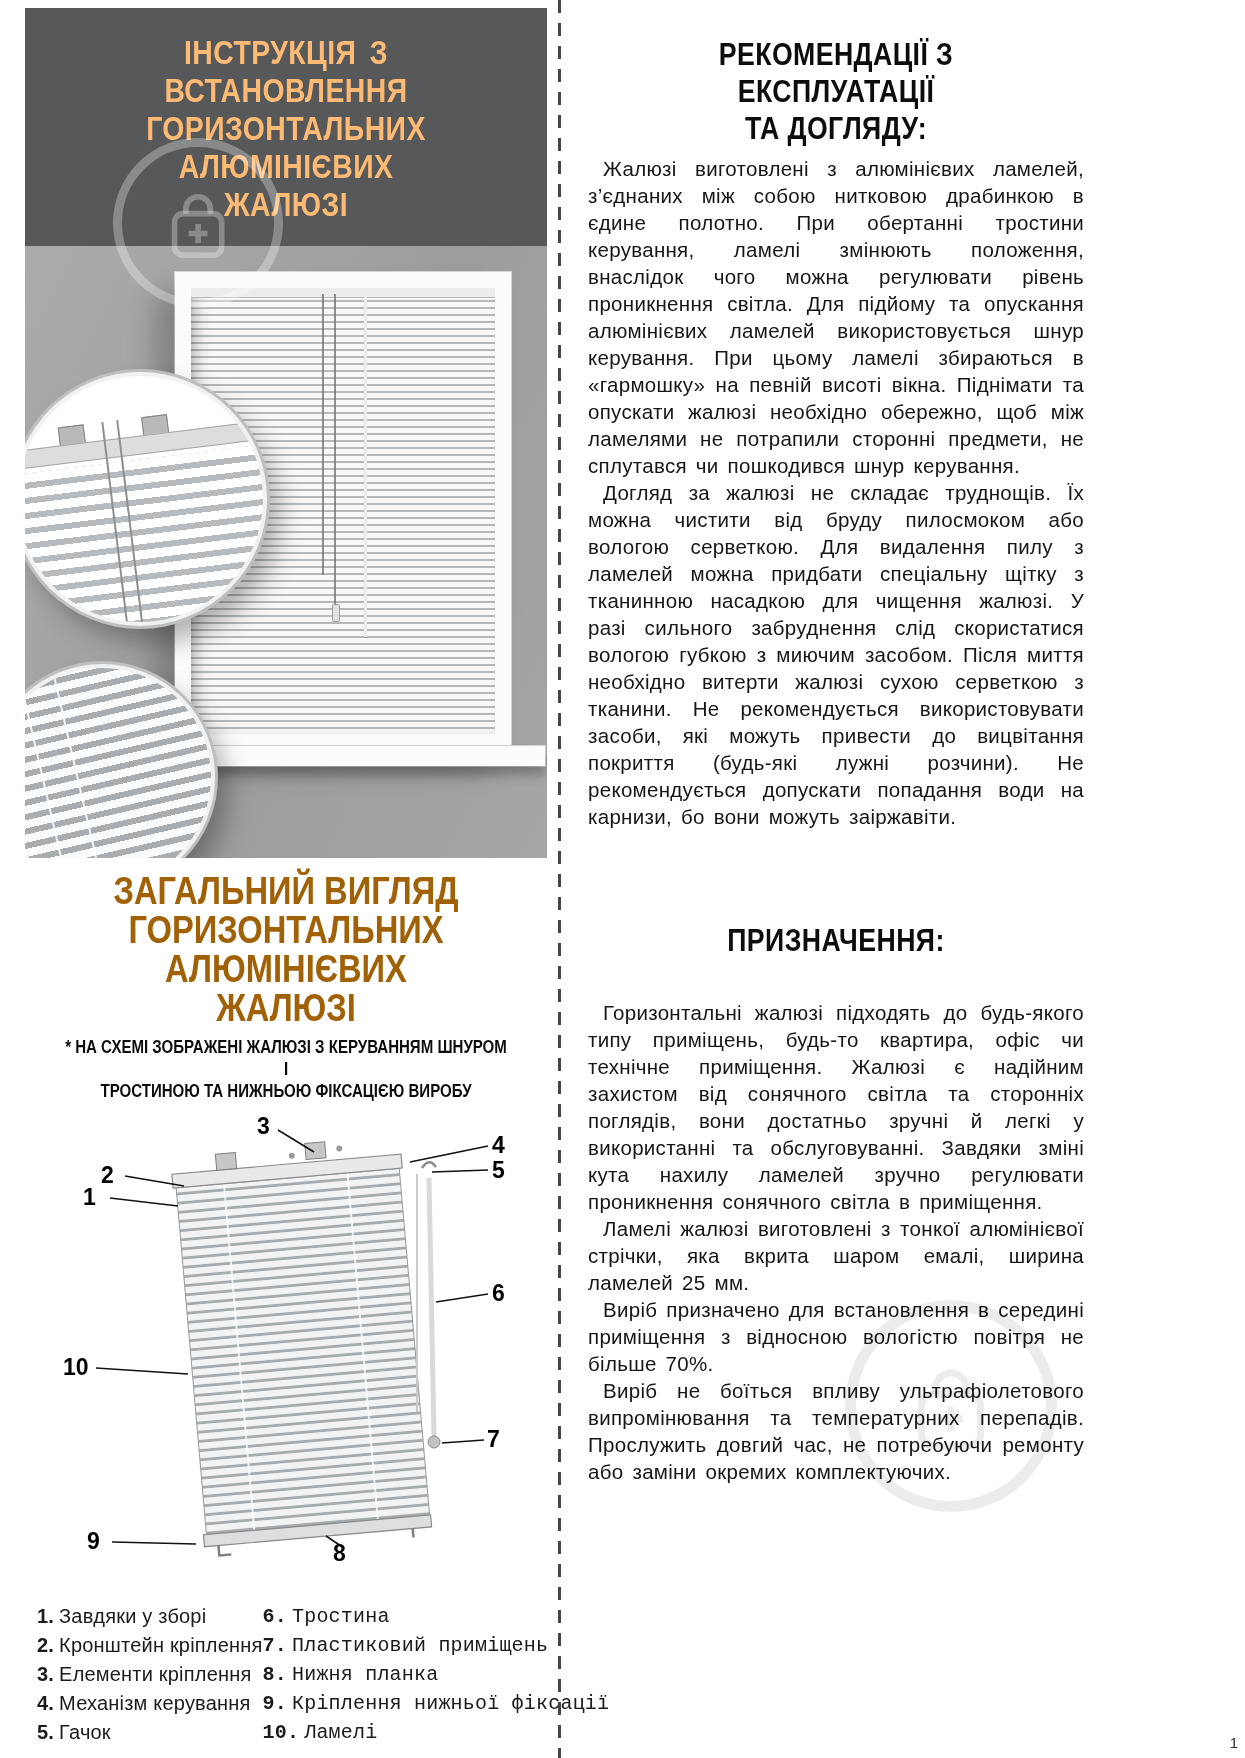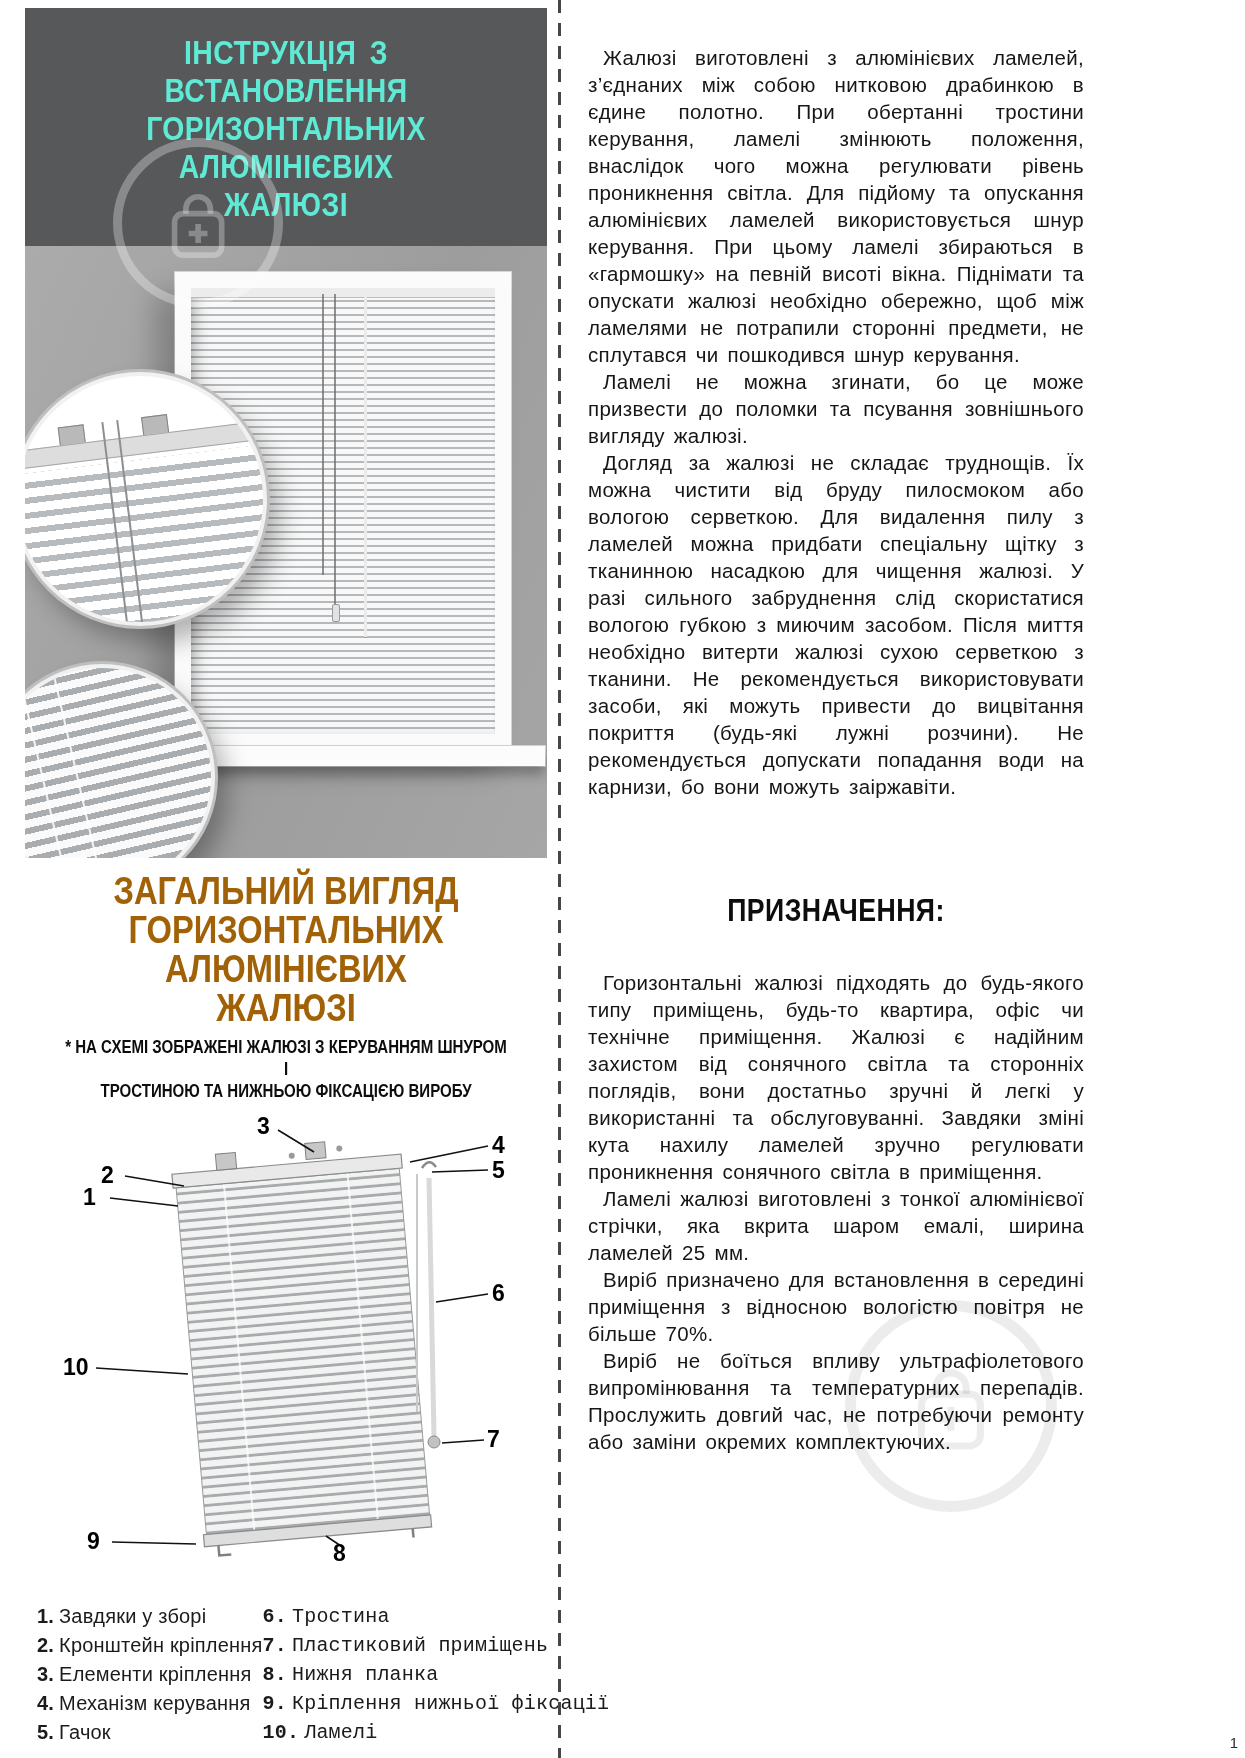--- a/index.html
+++ b/index.html
@@ -5,21 +5,21 @@
   html,body{margin:0;padding:0;}
   body{
     width:1245px;height:1758px;position:relative;background:#ffffff;
     font-family:"Liberation Sans", sans-serif;color:#1b1b1b;overflow:hidden;
   }
   .cond{display:block;transform:scaleX(0.86);transform-origin:50% 50%;}
 
   
   .left-col{position:absolute;left:25px;top:8px;width:522px;}
   .inst-header{
-    background:#57585a;color:#5eead4;text-align:center;
+    background:#57585a;color:#fdba74;text-align:center;
     padding:26px 6px 22px 6px;
   }
   .inst-header .hline{font-size:33px;font-weight:800;line-height:38px;word-spacing:6px;letter-spacing:.5px;}
 
   .wall{
     position:relative;height:612px;overflow:hidden;
     background:linear-gradient(115deg,#ababab 0%,#9d9d9d 55%,#a6a6a6 100%);
   }
   .window{
     position:absolute;left:150px;top:26px;width:336px;height:478px;
@@ -233,23 +233,26 @@
         <div class="legend-item"><b>8.</b><span>Нижня планка</span></div>
         <div class="legend-item"><b>9.</b><span>Кріплення нижньої фіксації</span></div>
         <div class="legend-item"><b>10.</b><span>Ламелі</span></div>
       </div>
     </div>
   </div>
 
   <div class="divider"></div>
 
   <div class="right-col">
+    <h1 class="rc-title">
+      <span class="cond">РЕКОМЕНДАЦІЇ З ЕКСПЛУАТАЦІЇ</span>
+      <span class="cond">ТА ДОГЛЯДУ:</span>
+    </h1>
     <div class="rc-body">
       <p class="body">Жалюзі виготовлені з алюмінієвих ламелей, з’єднаних між собою нитковою драбинкою в єдине полотно. При обертанні тростини керування, ламелі змінюють положення, внаслідок чого можна регулювати рівень проникнення світла. Для підйому та опускання алюмінієвих ламелей використовується шнур керування. При цьому ламелі збираються в «гармошку» на певній висоті вікна. Піднімати та опускати жалюзі необхідно обережно, щоб між ламелями не потрапили сторонні предмети, не сплутався чи пошкодився шнур керування.</p>
-      <p class="body">Ламелі не можна згинати, бо це може призвести до поломки та псування зовнішнього вигляду жалюзі.</p>
       <p class="body">Догляд за жалюзі не складає труднощів. Їх можна чистити від бруду пилосмоком або вологою серветкою. Для видалення пилу з ламелей можна придбати спеціальну щітку з тканинною насадкою для чищення жалюзі. У разі сильного забруднення слід скористатися вологою губкою з миючим засобом. Після миття необхідно витерти жалюзі сухою серветкою з тканини. Не рекомендується використовувати засоби, які можуть привести до вицвітання покриття (будь-які лужні розчини). Не рекомендується допускати попадання води на карнизи, бо вони можуть заіржавіти.</p>
     </div>
 
     <h1 class="rc-title purpose-title">
       <span class="cond">ПРИЗНАЧЕННЯ:</span>
     </h1>
     <div>
       <p class="body">Горизонтальні жалюзі підходять до будь-якого типу приміщень, будь-то квартира, офіс чи технічне приміщення. Жалюзі є надійним захистом від сонячного світла та сторонніх поглядів, вони достатньо зручні й легкі у використанні та обслуговуванні. Завдяки зміні кута нахилу ламелей зручно регулювати проникнення сонячного світла в приміщення.</p>
       <p class="body">Ламелі жалюзі виготовлені з тонкої алюмінієвої стрічки, яка вкрита шаром емалі, ширина ламелей 25 мм.</p>
       <p class="body">Виріб призначено для встановлення в середині приміщення з відносною вологістю повітря не більше 70%.</p>

